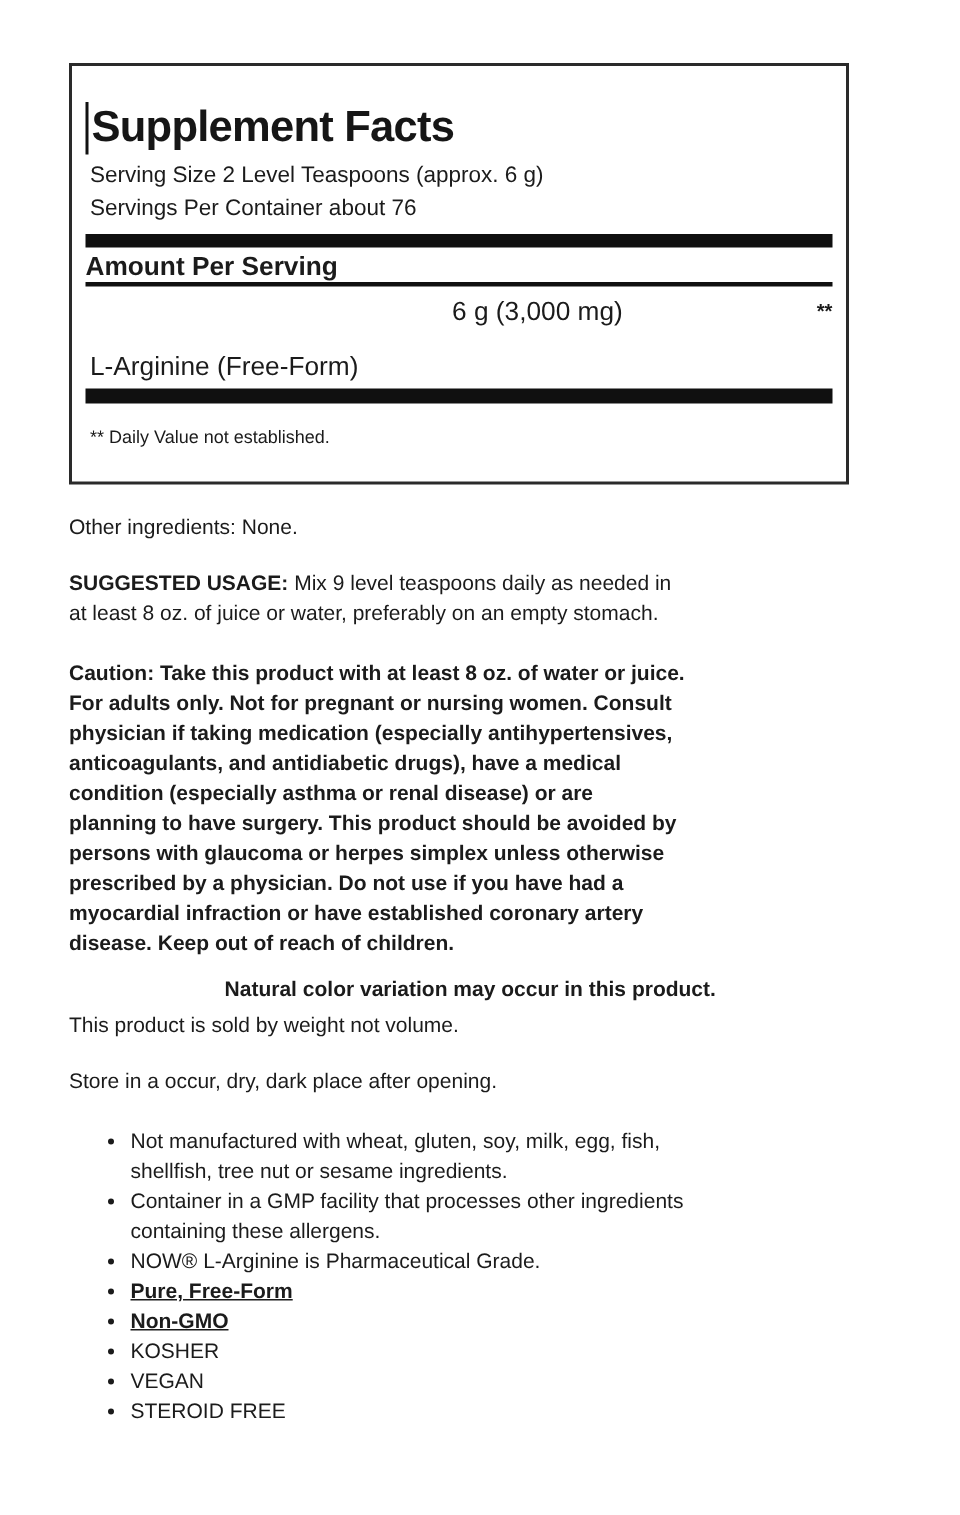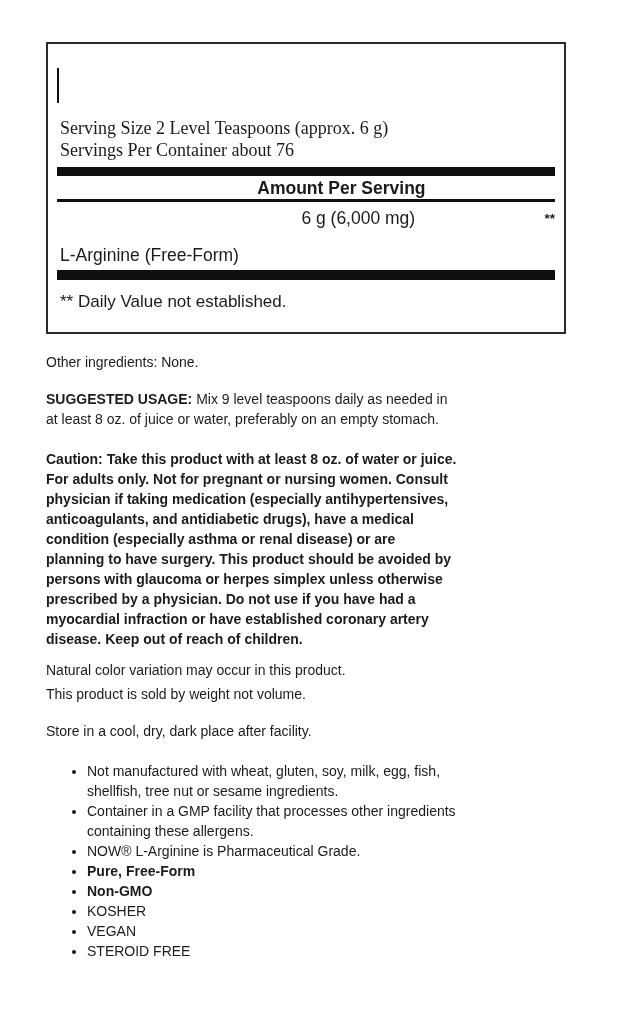--- a/index.html
+++ b/index.html
@@ -36,108 +36,108 @@
   }
   .panel-title {
     font-size: 29px;
     line-height: 30px;
     font-weight: bold;
     letter-spacing: -0.5px;
     color: #161616;
     white-space: nowrap;
   }
   .serving-block {
-    margin-top: 14px;
+    margin-top: 3px;
     padding-left: 3px;
-    font-size: 18px;
+    font-size: 15px;
     line-height: 22px;
-    font-family: Liberation Serif, serif;
   }
   .bar-thick {
     margin-top: 6px;
     height: 9px;
     background: #101010;
   }
   .bar-thick.second { margin-top: 4px; height: 10px; }
   .header-row {
     display: flex;
     padding-top: 2px;
     font-size: 17.5px;
     font-weight: bold;
     line-height: 20px;
     border-bottom: 3px solid #101010;
     padding-bottom: 1px;
   }
-  .header-amount { width: 74%; text-align: right; }
+  .header-amount { width: 74%; text-align: left; }
   .header-dv { flex: 1; text-align: right; }
   .data-row {
     display: flex;
     padding-top: 5px;
     font-size: 17.5px;
     line-height: 22px;
   }
   .row-name { width: 42%; padding-left: 3px; margin-top: 37px; }
   .row-amount { width: 37%; text-align: center; }
   .row-dv { flex: 1; text-align: right; font-size: 13.5px; font-weight: bold; padding-top: 1px; }
   .panel-footnote {
     margin-top: 12px;
     padding-left: 3px;
-    font-size: 17px;
+    font-size: 12px;
     line-height: 20px;
   }
 
   
   .body-copy {
     width: 535px;
     font-size: 14px;
     line-height: 20px;
   }
   .body-copy p { white-space: pre-line; }
   .p-other    { margin-top: 18px; }
   .p-usage    { margin-top: 17px; }
   .p-caution  { margin-top: 20px; font-weight: bold; }
-  .p-natural  { margin-top: 11px; font-weight: normal; }
+  .p-natural  { margin-top: 11px; font-weight: bold; text-align: center; }
   .p-weight   { margin-top: 4px; }
   .p-storage  { margin-top: 17px; }
   .usage-label { font-weight: bold; }
   .bullet-list {
     margin-top: 20px;
     padding-left: 41px;
     list-style: disc;
   }
   .bullet-list li {
     line-height: 20px;
     white-space: pre-line;
   }
-  .bullet-list li.bold { font-weight: bold; }
+  .bullet-list li.bold { font-weight: bold; text-decoration: underline; }
 </style>
 </head>
 <body>
 
 <div class="page">
 
   <div class="panel">
     <div class="title-row">
       <div class="cursor"></div>
+      <div class="panel-title">Supplement Facts</div>
     </div>
 
     <div class="serving-block">
       <div>Serving Size 2 Level Teaspoons (approx. 6 g)</div>
       <div>Servings Per Container about 76</div>
     </div>
 
     <div class="bar-thick"></div>
 
     <div class="header-row">
       <div class="header-amount">Amount Per Serving</div>
     </div>
 
     <div class="data-row">
       <div class="row-name">L-Arginine (Free-Form)</div>
-      <div class="row-amount">6 g (6,000 mg)</div>
+      <div class="row-amount">6 g (3,000 mg)</div>
       <div class="row-dv">**</div>
     </div>
 
     <div class="bar-thick second"></div>
 
     <div class="panel-footnote">** Daily Value not established.</div>
   </div>
 
   <div class="body-copy">
 
@@ -154,21 +154,21 @@
 planning to have surgery. This product should be avoided by
 persons with glaucoma or herpes simplex unless otherwise
 prescribed by a physician. Do not use if you have had a
 myocardial infraction or have established coronary artery
 disease. Keep out of reach of children.</p>
 
     <p class="p-natural">Natural color variation may occur in this product.</p>
 
     <p class="p-weight">This product is sold by weight not volume.</p>
 
-    <p class="p-storage">Store in a cool, dry, dark place after facility.</p>
+    <p class="p-storage">Store in a occur, dry, dark place after opening.</p>
 
     <ul class="bullet-list">
 
         <li><span>Not manufactured with wheat, gluten, soy, milk, egg, fish,
 shellfish, tree nut or sesame ingredients.</span></li>
 
         <li><span>Container in a GMP facility that processes other ingredients
 containing these allergens.</span></li>
 
         <li><span>NOW® L-Arginine is Pharmaceutical Grade.</span></li>

